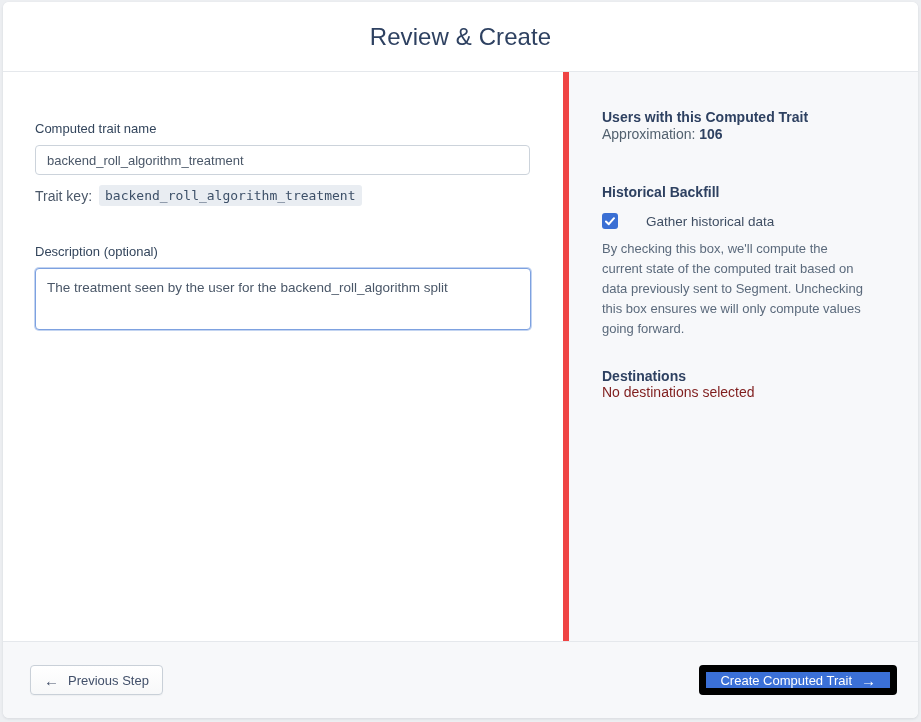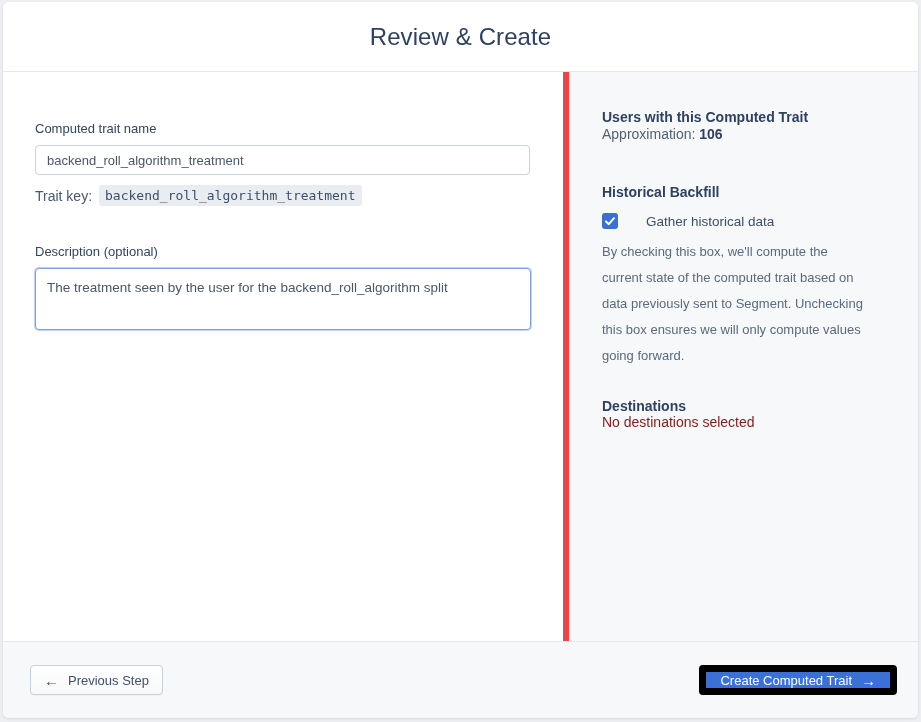--- a/index.html
+++ b/index.html
@@ -100,21 +100,21 @@
     background: #3a6fd4;
     border-radius: 3px;
     display: flex; align-items: center; justify-content: center;
     flex: 0 0 16px;
   }
   .checkbox svg { display: block; }
   .checkbox-label { font-size: 13.5px; color: #3f4e63; }
   .backfill-desc {
     margin: 10px 16px 0 0;
     max-width: 320px;
-    font-size: 13px; line-height: 26px; color: #5b6a7c;
+    font-size: 13px; line-height: 20px; color: #5b6a7c;
   }
   .destinations-heading { margin-top: 29px; }
   .destinations-empty {
     font-size: 14px; color: #7f1d1d;
   }
   
   .footer {
     flex: 0 0 77px;
     background: #f7f8fa;
     border-top: 1px solid #e5e8ec;

